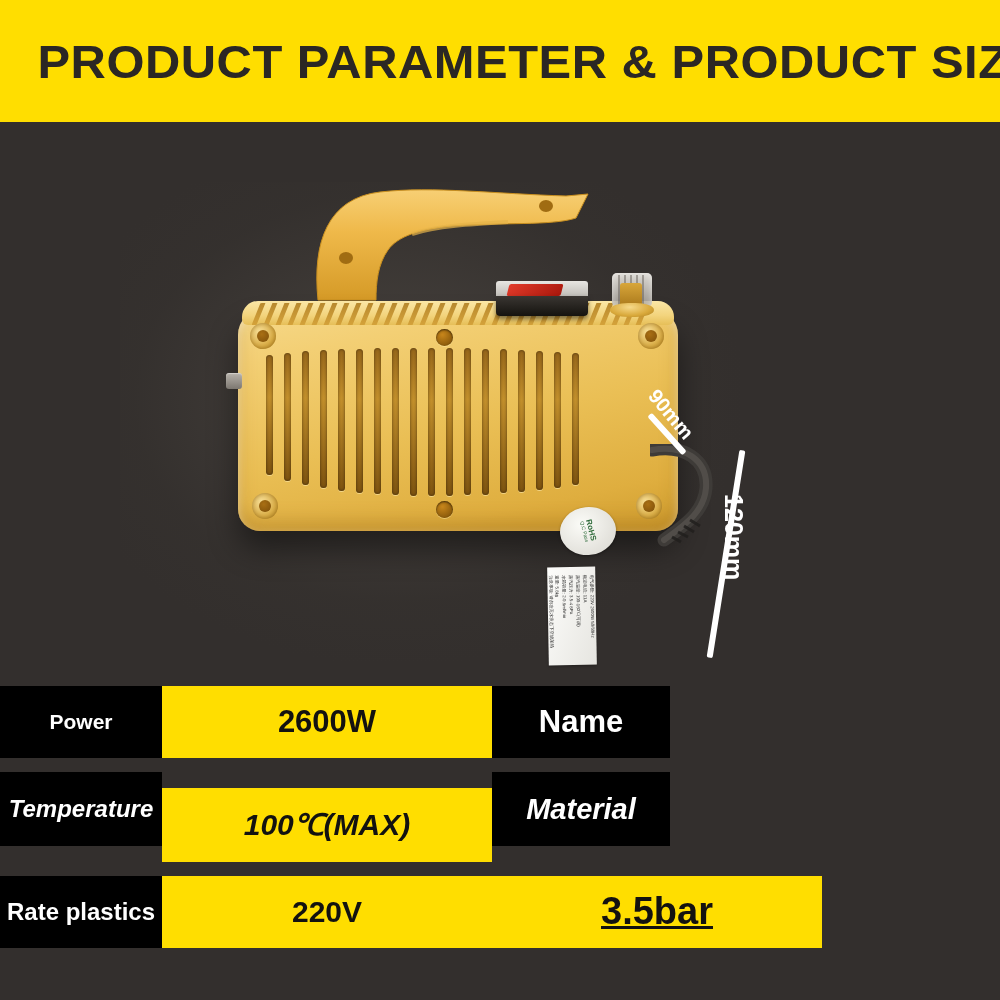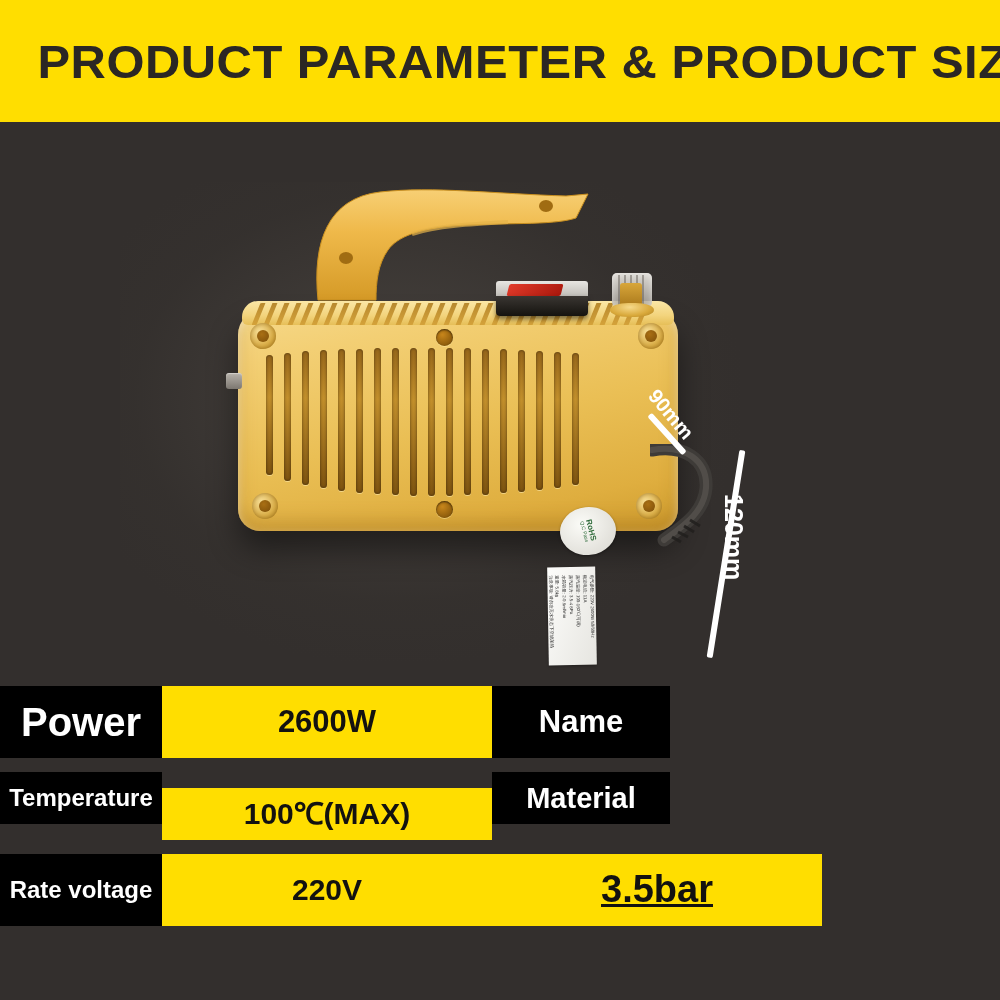--- a/index.html
+++ b/index.html
@@ -223,26 +223,26 @@
   }
   .cell-val{
     background:#ffde00;color:#131210;
   }
   .k1{width:162px;}
   .v1{width:330px;}
   .k2{width:178px;}
   .v2{width:330px;}
 
   .row1 .cell{height:72px;}
-  .row1 .k1{font-size:40px;}
+  .row1 .k1{font-size:21px;}
   .row1 .v1{font-size:31px;}
   .row1 .k2{font-size:31px;}
   .row1 .v2{font-size:30px;}
 
-  .row2 .cell{height:52px;}
+  .row2 .cell{height:74px;font-style:italic;}
   .row2 .k1{font-size:24px;}
   .row2 .v1{font-size:30px;margin-top:16px;}
   .row2 .k2{font-size:29px;}
   .row2 .v2{font-size:27px;}
 
   .row3 .cell{height:72px;}
   .row3 .k1{font-size:24px;}
   .row3 .v1{font-size:30px;}
   .row3 .k2{font-size:24px;}
   .row3 .v2{font-size:38px;text-decoration:underline;}
@@ -411,19 +411,19 @@
       <div class="cell cell-key k2">Name</div>
     </div>
 
     <div class="srow row2">
       <div class="cell cell-key k1">Temperature</div>
       <div class="cell cell-val v1">100℃(MAX)</div>
       <div class="cell cell-key k2">Material</div>
     </div>
 
     <div class="srow row3">
-      <div class="cell cell-key k1">Rate voltage</div>
+      <div class="cell cell-key k1">Rate plastics</div>
       <div class="cell cell-val v1">220V</div>
       <div class="cell cell-val v2">3.5bar</div>
     </div>
 
   </div>
 </div>
 
 </body></html>

